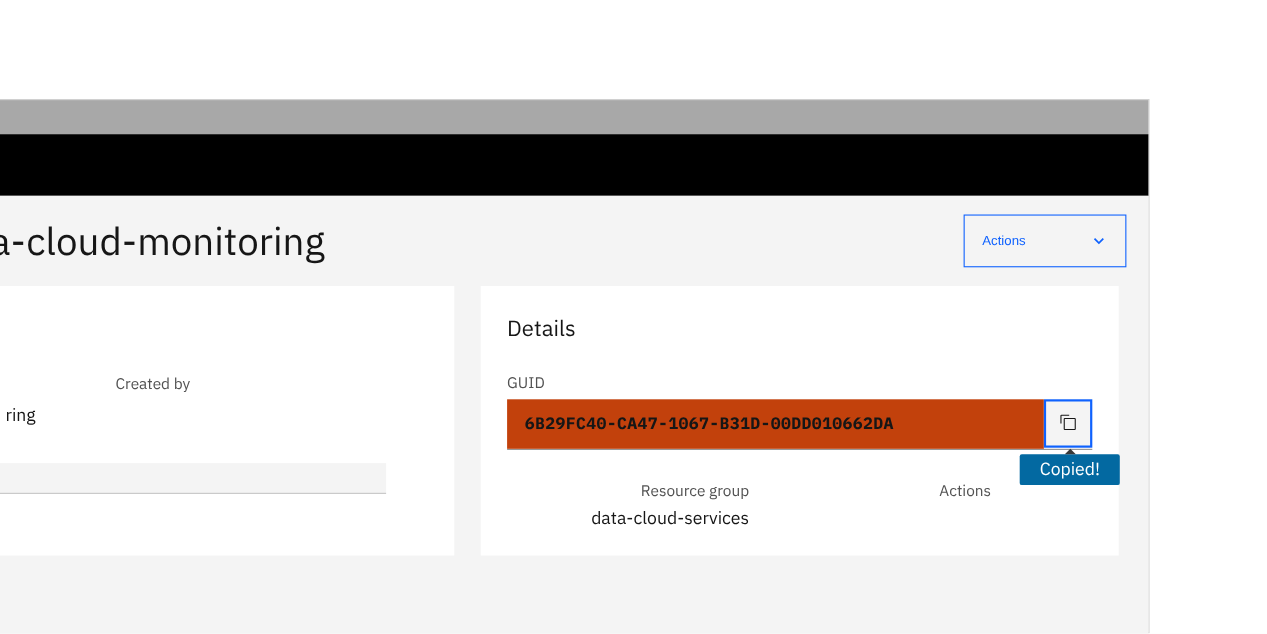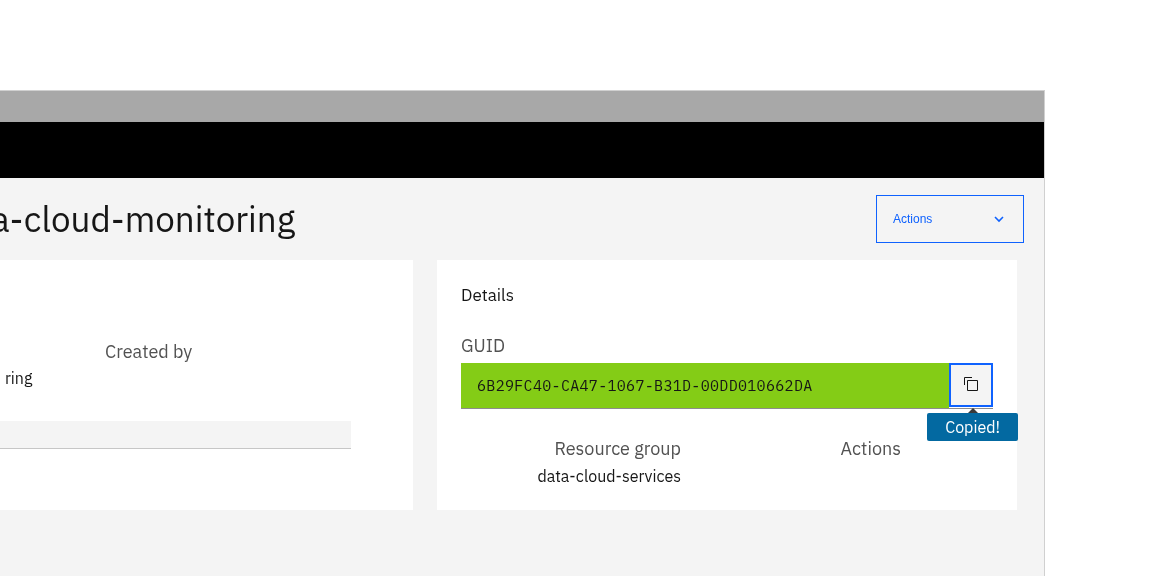--- a/index.html
+++ b/index.html
@@ -11,28 +11,28 @@
   .content { width: 100%; background: #f4f4f4; height: 399px; position: relative; }
   .header-row { display: flex; justify-content: space-between; align-items: center; padding: 12px 20px 12px 0; height: 82px; }
   .page-title { font-size: 35px; font-weight: 400; letter-spacing: 0; line-height: 1.15; }
   .actions-btn { display: flex; align-items: center; justify-content: space-between; border: 1px solid #0f62fe; color: #0f62fe; background: transparent; width: 148px; height: 48px; padding: 0 16px; font-size: 12px; cursor: pointer; }
   .actions-btn .chev { display: inline-flex; }
   .panels { display: flex; gap: 24px; padding: 0 20px 0 0; }
   .panel { background: #fff; padding: 24px; }
   .panel-left { width: 432px; margin-left: -10px; margin-right: 0; padding-left: 24px; }
   .panel-right { width: 580px; }
   .left-grid { display: grid; grid-template-columns: 100px 1fr; column-gap: 0; row-gap: 8px; margin-top: 56px; }
-  .field-label { font-size: 18px; color: #525252; }
+  .field-label { font-size: 14px; color: #525252; }
   .field-value { font-size: 16px; color: #161616; }
   .left-col1 { font-size: 16px; color: #161616; padding-top: 28px; }
   .left-divider { position: absolute; left: -10px; bottom: 128px; width: 370px; height: 28px; border-bottom: 1px solid #c6c6c6; background: #f4f4f4; }
-  .details-title { font-size: 17px; font-weight: 400; margin-bottom: 28px; }
+  .details-title { font-size: 20px; font-weight: 400; margin-bottom: 28px; }
   .guid-group { margin-bottom: 28px; }
   .code-row { display: flex; align-items: stretch; border-bottom: 1px solid #8d8d8d; position: relative; }
-  .code-box { flex: 1; background: #84cc16; font-family: "IBM Plex Mono", ui-monospace, SFMono-Regular, Menlo, monospace; font-size: 15px; letter-spacing: 0.32px; padding: 13px 16px; color: #161616; }
+  .code-box { flex: 1; background: #c2410c; font-family: "IBM Plex Mono", ui-monospace, SFMono-Regular, Menlo, monospace; font-size: 15px; letter-spacing: 0.32px; padding: 13px 16px; color: #161616; font-weight: bold; }
   .copy-btn { width: 44px; height: 44px; display: inline-flex; align-items: center; justify-content: center; background: #f4f4f4; border: 2px solid #0f62fe; cursor: pointer; }
   .tooltip { position: absolute; top: 50px; right: -25px; background: #0369a1; color: #fff; font-size: 16px; padding: 4px 18px; border-radius: 2px; }
   .tooltip::before { content: ""; position: absolute; top: -5px; left: 50%; margin-left: -5px; width: 0; height: 0; border-left: 5px solid transparent; border-right: 5px solid transparent; border-bottom: 5px solid #393939; }
   .detail-cols { display: flex; margin-top: 24px; text-align: right; }
   .detail-col { width: 220px; }
   .detail-col .field-label { margin-bottom: 6px; display: block; }
 </style>
 </head>
 <body>
 <div class="canvas">

